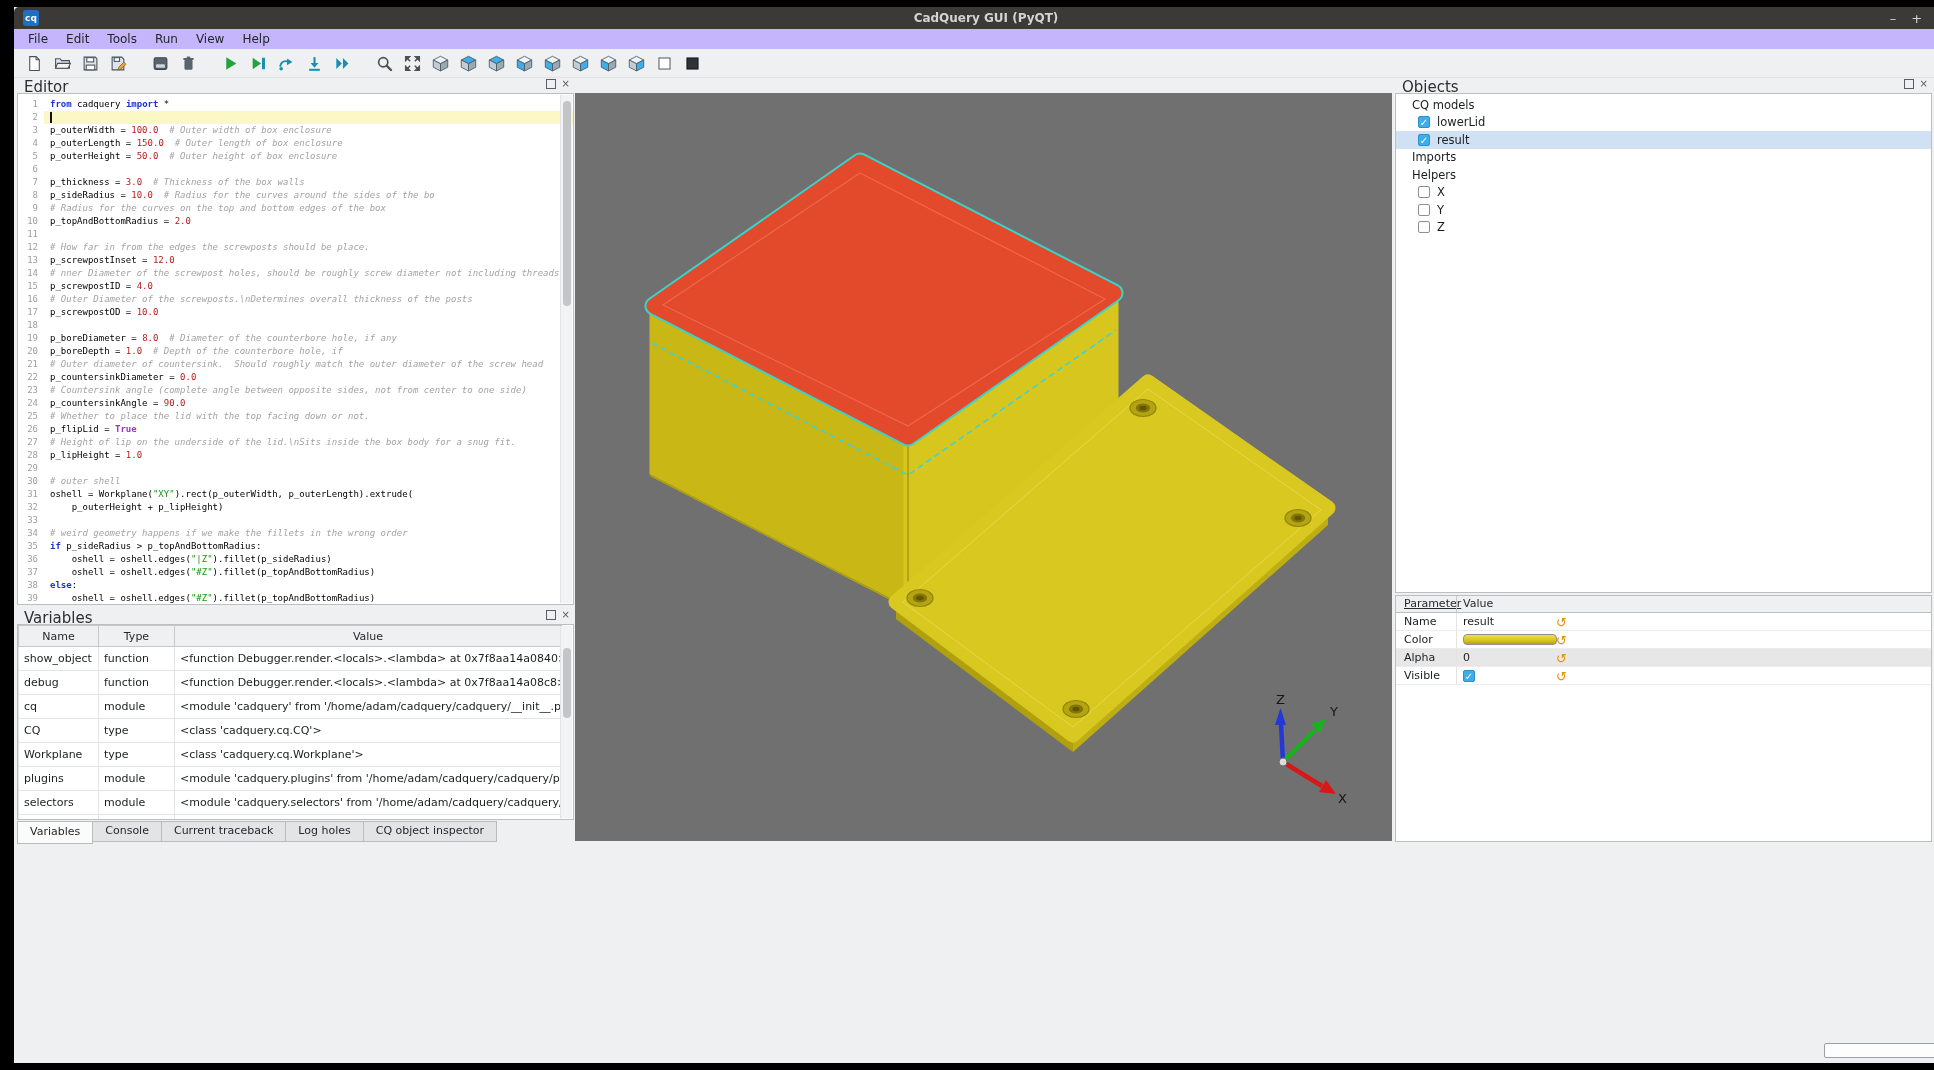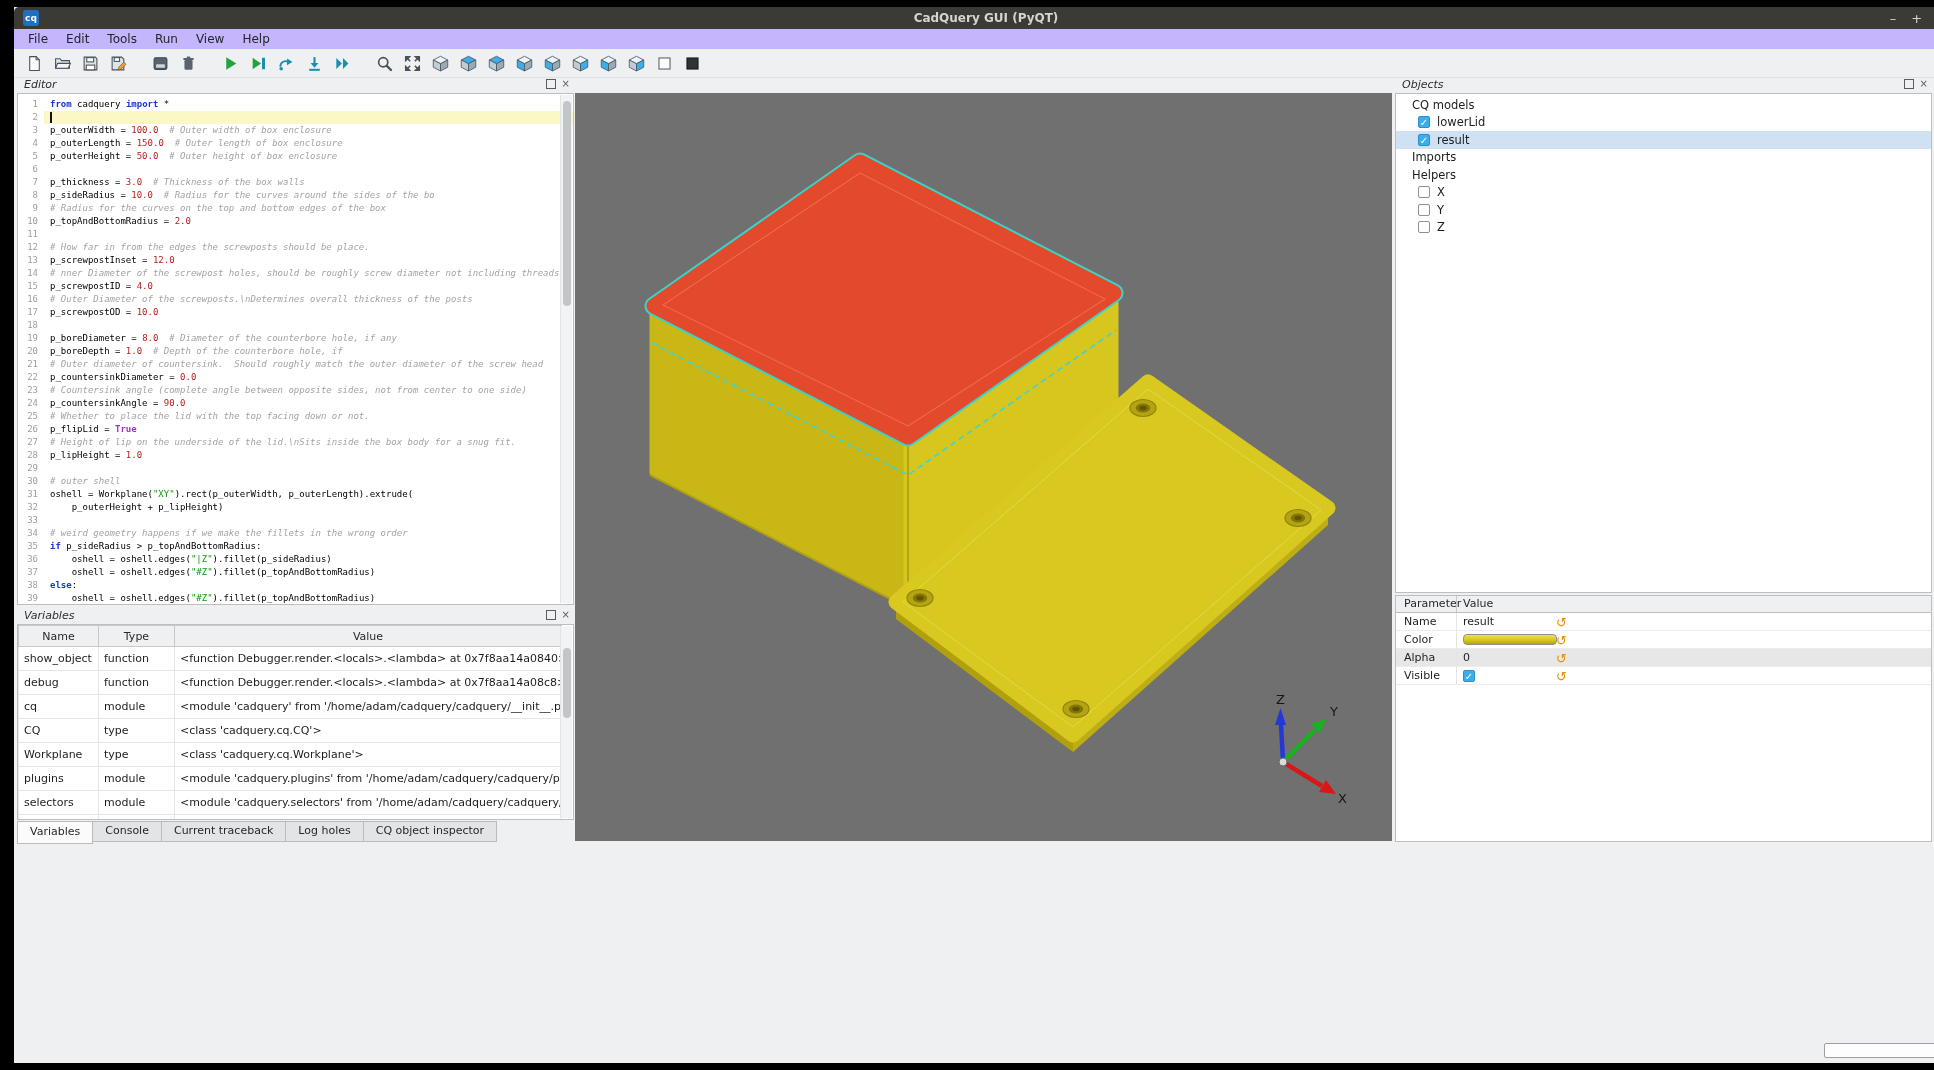--- a/index.html
+++ b/index.html
@@ -23,21 +23,21 @@
   .toolbar{position:absolute;top:42px;left:0;right:0;height:28px;display:flex;align-items:center;
            padding-left:6px;background:#eff0f1;border-bottom:1px solid #e0e1e2;}
   .tb-btn{width:26px;height:26px;margin:0 1px;border:none;background:transparent;padding:0;
           display:flex;align-items:center;justify-content:center;}
   .tb-btn svg{width:17px;height:17px;display:block;}
   .tb-sep{width:14px;height:100%;flex:none;}
 
   
   .dock{position:absolute;}
   .dock-header{position:relative;height:16px;}
-  .dock-title{position:absolute;left:7px;top:1px;font-size:11px;color:#2b2e31;font-style:italic;}
+  .dock-title{position:absolute;left:7px;top:1px;font-size:15px;color:#2b2e31;}
   .dock-btns{position:absolute;right:4px;top:2px;display:flex;gap:6px;align-items:center;}
   .dock-btn{display:inline-block;color:#5a5d60;font-size:10px;line-height:10px;}
   .dock-btn.float{width:8px;height:8px;border:1px solid #5a5d60;}
   .dock-body{position:absolute;top:16px;left:0;right:0;bottom:0;background:#fff;border:1px solid #bcbec0;}
 
   
   .editor-dock{left:3px;top:70px;width:557px;height:528px;}
   .editor-body{display:flex;overflow:hidden;font-family:"DejaVu Sans Mono",monospace;font-size:9px;line-height:13px;}
   .gutter{width:26px;flex:none;text-align:right;padding:4px 6px 0 0;color:#9c9ea1;box-sizing:border-box;}
   .ln{height:13px;}
@@ -83,21 +83,21 @@
   .obj-row.sel{background:#cfe1f2;}
   .obj-label{margin-left:0;}
   .cbx{width:12px;height:12px;border:1px solid #8a9199;background:#fff;margin-right:7px;border-radius:2px;
        font-size:10px;line-height:11px;text-align:center;color:#fff;flex:none;box-sizing:border-box;}
   .cbx.on{background:#3daee9;border-color:#2d91c8;}
 
   
   .params-dock{left:1381px;top:588px;width:537px;height:247px;}
   .params-header{position:absolute;top:0;left:0;right:0;height:18px;display:flex;background:#eff0f1;
                  border:1px solid #bcbec0;font-size:11px;color:#26292c;box-sizing:border-box;}
-  .ph-name{width:60px;padding-left:8px;line-height:16px;box-sizing:border-box;}
+  .ph-name{width:60px;padding-left:8px;line-height:16px;box-sizing:border-box;text-decoration:underline;}
   .ph-val{flex:1;padding-left:6px;line-height:16px;border-left:1px solid #c6c8ca;}
   .params-body{position:absolute;top:18px;left:0;right:0;bottom:0;background:#fff;
                border:1px solid #bcbec0;border-top:none;overflow:hidden;}
   .prm-row{position:relative;height:17px;display:flex;align-items:center;font-size:11px;
            border-bottom:1px solid #ececec;color:#1b1e20;}
   .prm-row.shaded{background:#e7e7e7;}
   .prm-name{width:60px;padding-left:8px;flex:none;box-sizing:border-box;}
   .prm-val{flex:1;height:100%;display:flex;align-items:center;padding-left:6px;border-left:1px solid #e4e4e4;}
   .swatch{display:inline-block;width:92px;height:9px;border:1px solid #8f8f8f;border-radius:4px;}
   .reset{position:absolute;left:160px;top:50%;transform:translateY(-50%);color:#e6930c;font-size:13px;line-height:1;}

